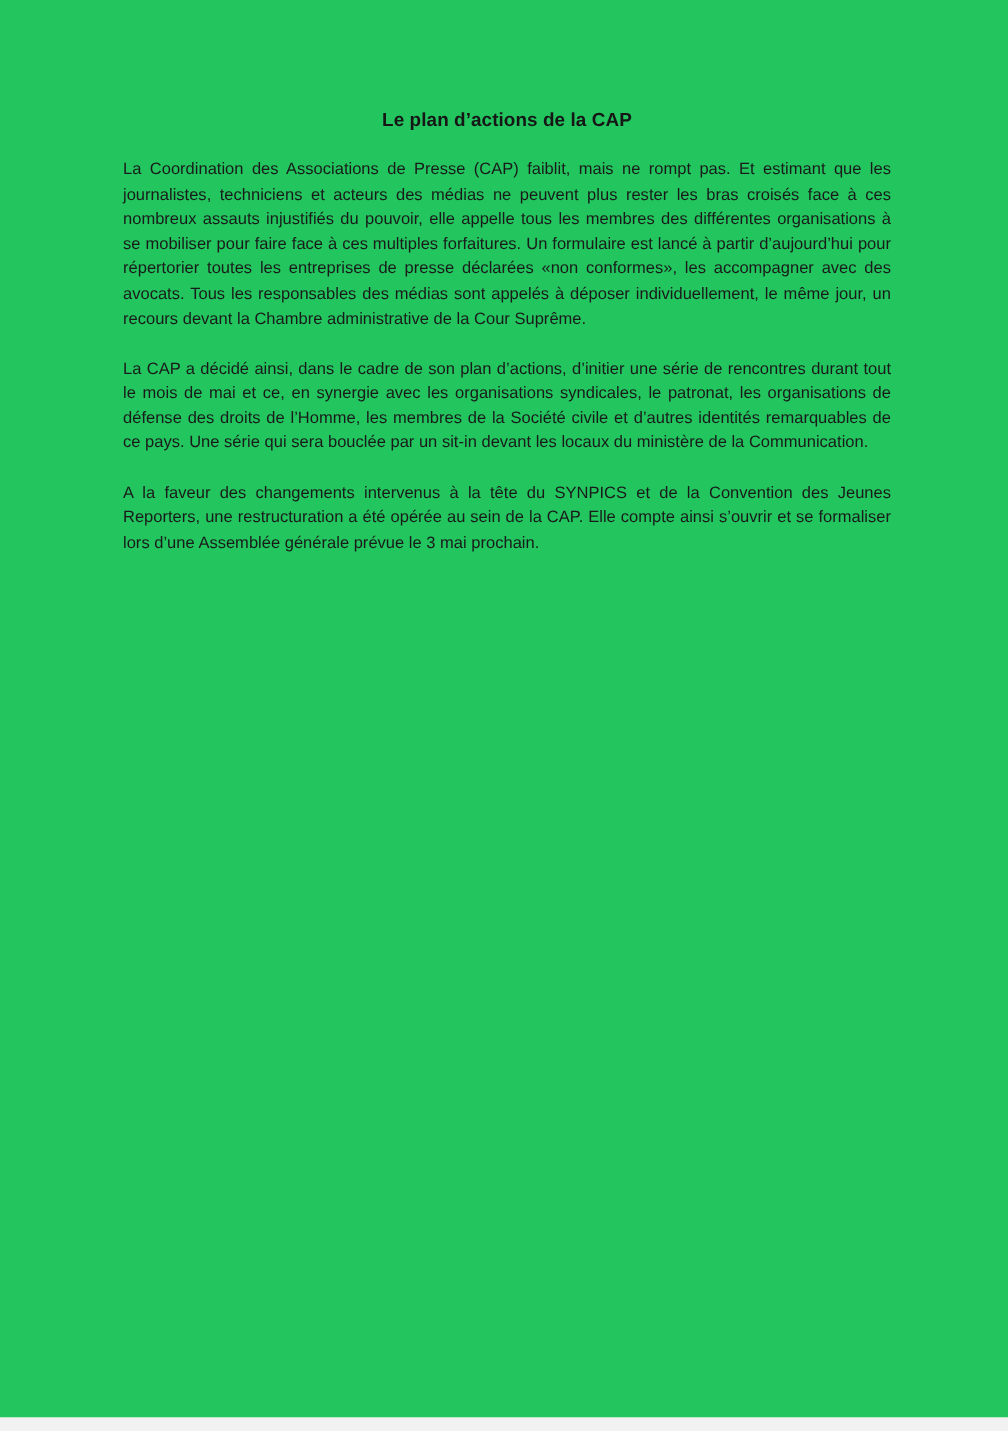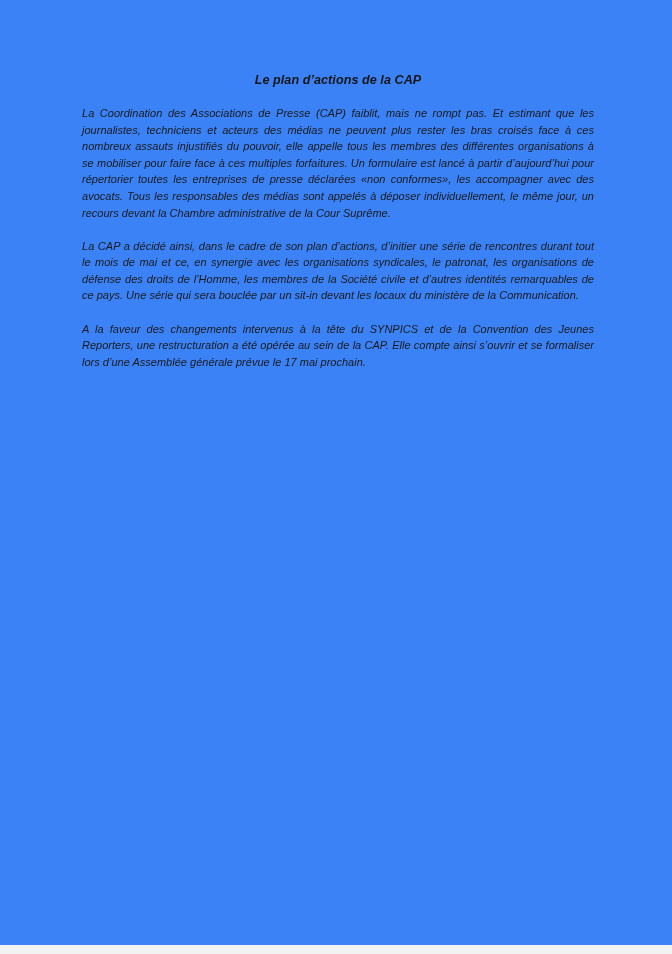--- a/index.html
+++ b/index.html
@@ -12,23 +12,22 @@
     background: #f2f2f2;
     font-family: "Liberation Sans", sans-serif;
     overflow: hidden;
   }
   .page {
     position: absolute;
     left: 0;
     top: 0;
     width: 672px;
     height: 945px;
-    background: #3b82f6;
+    background: #22c55e;
     box-sizing: border-box;
-    font-style: italic;
   }
   .page-bottom-edge {
     position: absolute;
     left: 0;
     top: 945px;
     width: 672px;
     height: 9px;
     background: #f2f2f2;
   }
   .content {
@@ -64,18 +63,18 @@
 
 <div class="page">
   <div class="content">
 
     <h1 class="doc-title">Le plan d’actions de la CAP</h1>
 
     <p class="para">La Coordination des Associations de Presse (CAP) faiblit, mais ne rompt pas. Et estimant que les journalistes, techniciens et acteurs des médias ne peuvent plus rester les bras croisés face à ces nombreux assauts injustifiés du pouvoir, elle appelle tous les membres des différentes organisations à se mobiliser pour faire face à ces multiples forfaitures. Un formulaire est lancé à partir d’aujourd’hui pour répertorier toutes les entreprises de presse déclarées «non conformes», les accompagner avec des avocats. Tous les responsables des médias sont appelés à déposer individuellement, le même jour, un recours devant la Chambre administrative de la Cour Suprême.</p>
 
     <p class="para">La CAP a décidé ainsi, dans le cadre de son plan d’actions, d’initier une série de rencontres durant tout le mois de mai et ce, en synergie avec les organisations syndicales, le patronat, les organisations de défense des droits de l’Homme, les membres de la Société civile et d’autres identités remarquables de ce pays. Une série qui sera bouclée par un sit-in devant les locaux du ministère de la Communication.</p>
 
-    <p class="para">A la faveur des changements intervenus à la tête du SYNPICS et de la Convention des Jeunes Reporters, une restructuration a été opérée au sein de la CAP. Elle compte ainsi s’ouvrir et se formaliser lors d’une Assemblée générale prévue le 17 mai prochain.</p>
+    <p class="para">A la faveur des changements intervenus à la tête du SYNPICS et de la Convention des Jeunes Reporters, une restructuration a été opérée au sein de la CAP. Elle compte ainsi s’ouvrir et se formaliser lors d’une Assemblée générale prévue le 3 mai prochain.</p>
 
   </div>
 </div>
 
 <div class="page-bottom-edge"></div>
 
 </body></html>

